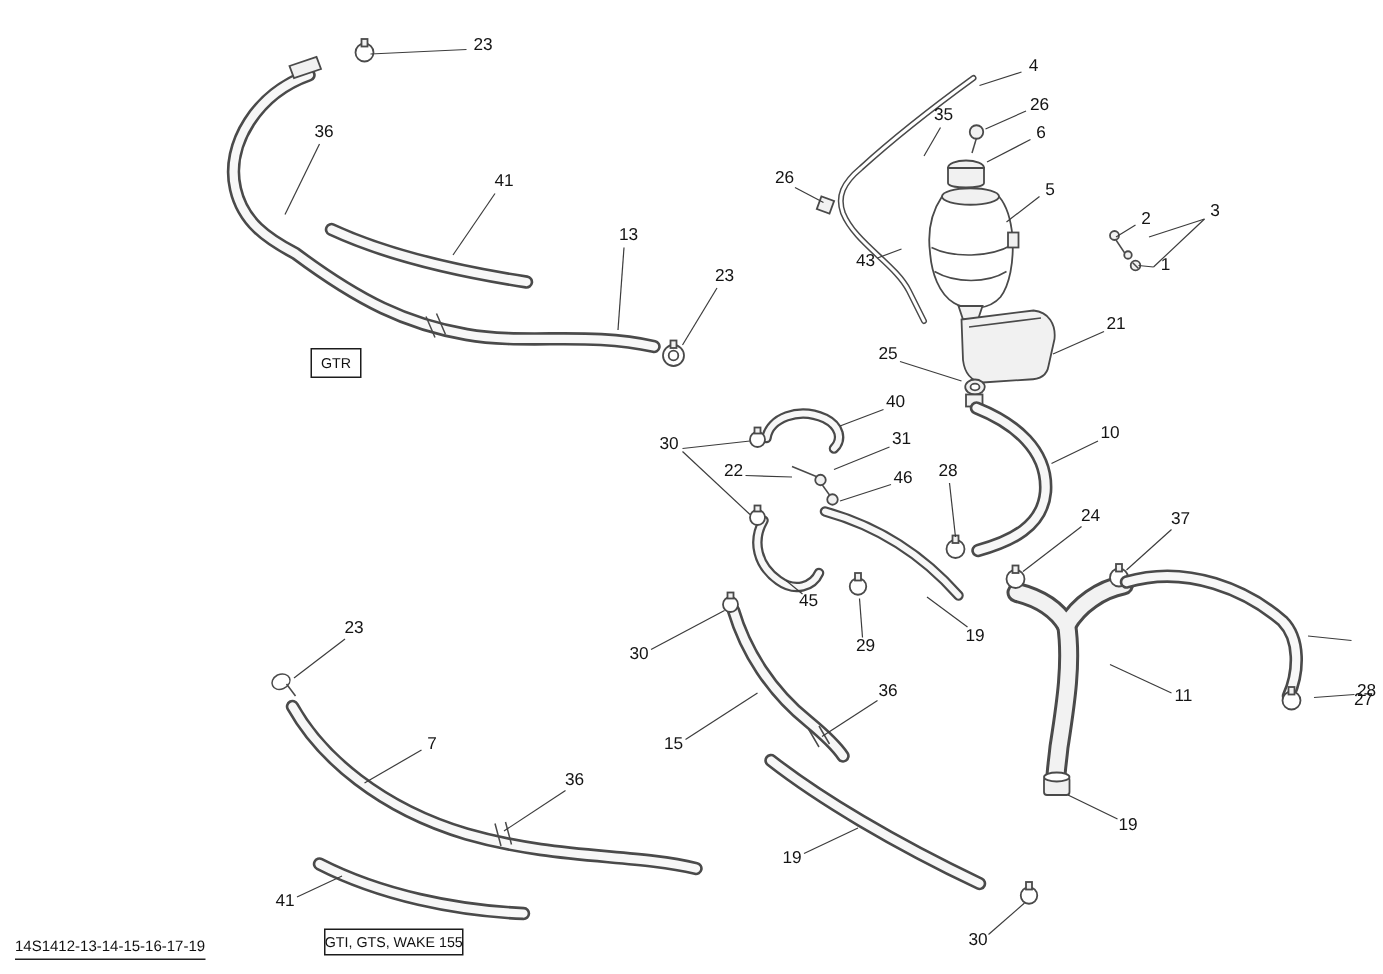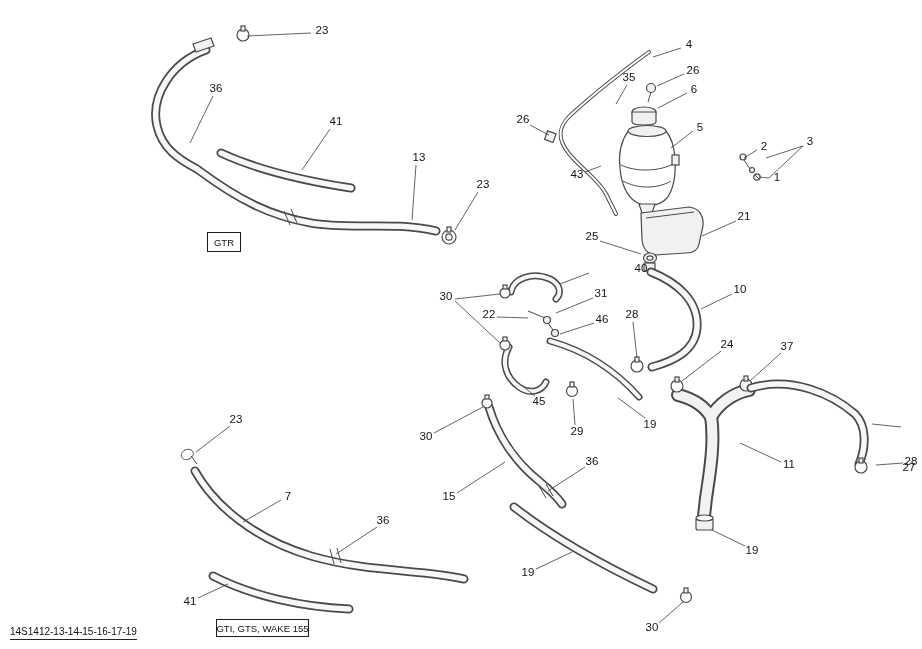--- a/index.html
+++ b/index.html
@@ -259,21 +259,21 @@
       <div class="callout" style="left: 693px; top: 71px;">26</div>
       <div class="callout" style="left: 694px; top: 90px;">6</div>
       <div class="callout" style="left: 523px; top: 120px;">26</div>
       <div class="callout" style="left: 700px; top: 128px;">5</div>
       <div class="callout" style="left: 764px; top: 147px;">2</div>
       <div class="callout" style="left: 810px; top: 142px;">3</div>
       <div class="callout" style="left: 777px; top: 178px;">1</div>
       <div class="callout" style="left: 577px; top: 175px;">43</div>
       <div class="callout" style="left: 744px; top: 217px;">21</div>
       <div class="callout" style="left: 592px; top: 237px;">25</div>
-      <div class="callout" style="left: 597px; top: 269px; margin-left: 44px;">40</div>
+      <div class="callout" style="left: 597px; top: 269px;">40</div>
       <div class="callout" style="left: 601px; top: 294px; text-align: center;">31</div>
       <div class="callout" style="left: 446px; top: 297px;">30</div>
       <div class="callout" style="left: 489px; top: 315px;">22</div>
       <div class="callout" style="left: 602px; top: 320px;">46</div>
       <div class="callout" style="left: 632px; top: 315px;">28</div>
       <div class="callout" style="left: 740px; top: 290px;">10</div>
       <div class="callout" style="left: 727px; top: 345px;">24</div>
       <div class="callout" style="left: 787px; top: 347px;">37</div>
       <div class="callout" style="left: 909px; top: 427px; margin-top: 41px;">27</div>
       <div class="callout" style="left: 911px; top: 462px;">28</div>

